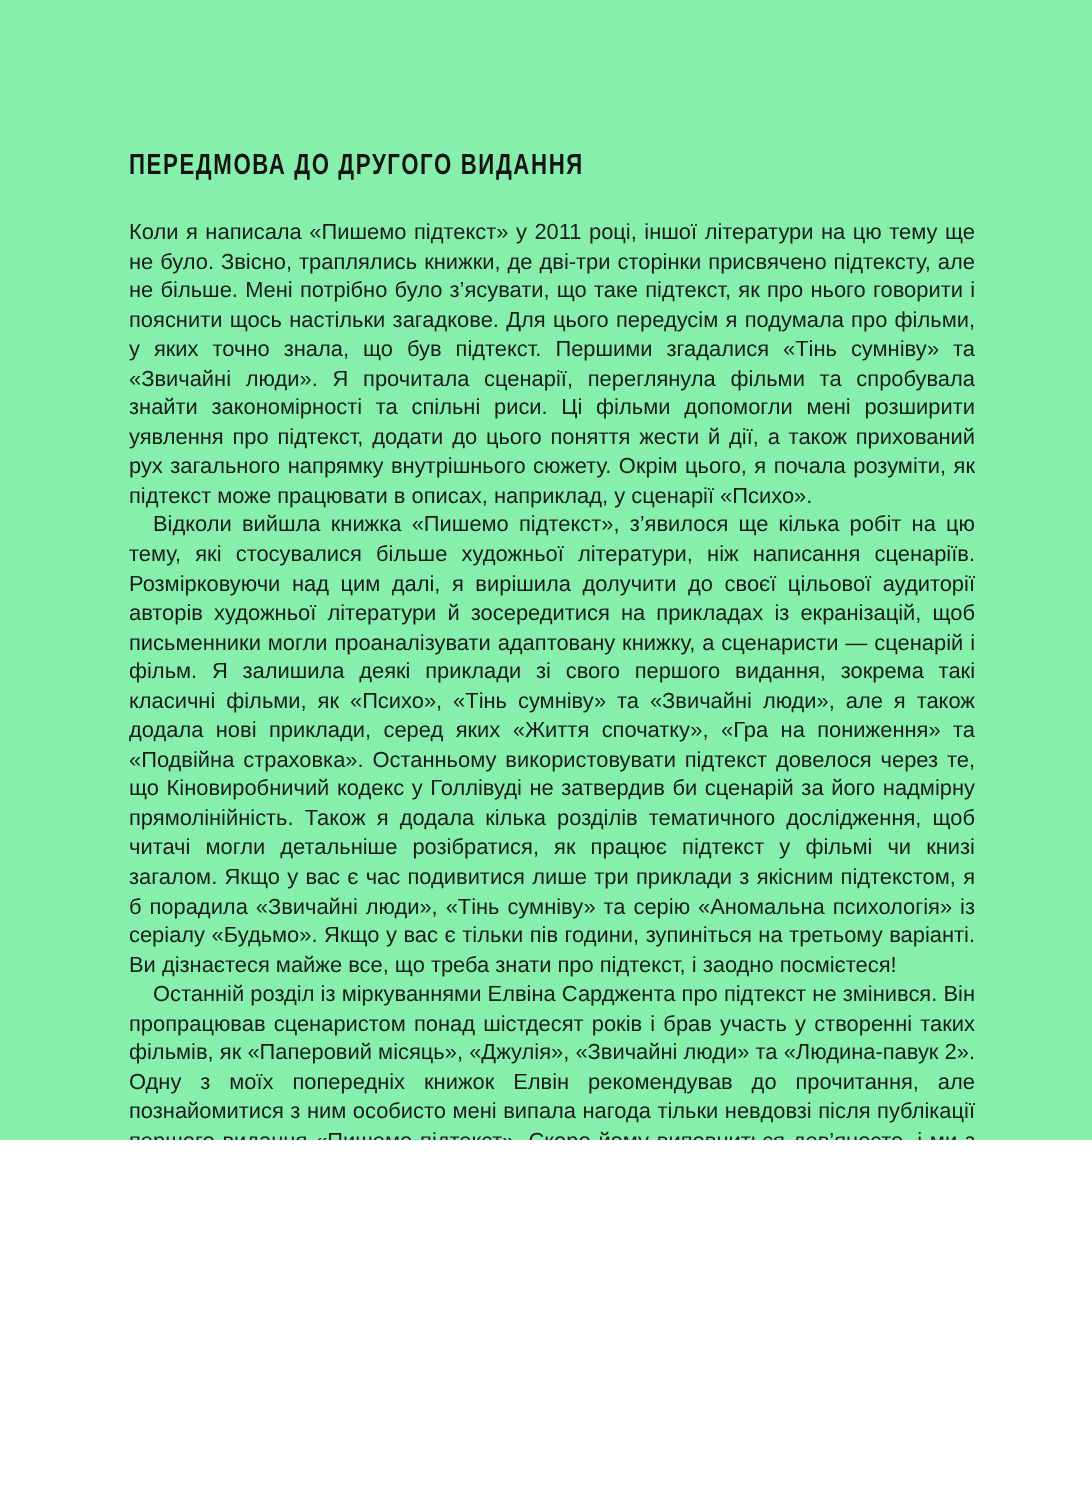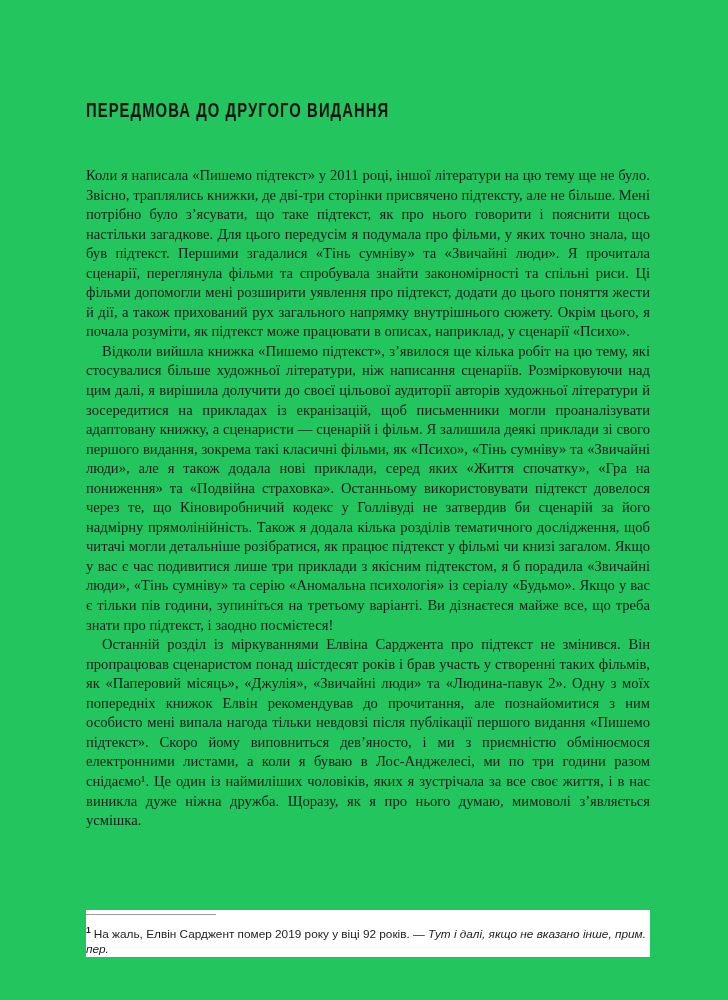--- a/index.html
+++ b/index.html
@@ -3,22 +3,22 @@
 <meta charset="utf-8">
 <style>
   html, body {
     margin: 0;
     padding: 0;
     background: #ffffff;
   }
   .page {
     position: relative;
     width: 728px;
-    height: 1000px;
-    background: #22c55e;
+    height: 760px;
+    background: #86efac;
     overflow: hidden;
     margin: 0 auto;
   }
   .heading {
     position: absolute;
     left: 86px;
     top: 99px;
     margin: 0;
     font-family: "Liberation Sans", sans-serif;
     font-weight: 700;
@@ -27,27 +27,26 @@
     color: #141414;
     white-space: nowrap;
     transform: scaleX(0.76);
     transform-origin: 0 50%;
   }
   .body-text {
     position: absolute;
     left: 86px;
     top: 146px;
     width: 564px;
-    font-family: Liberation Serif, serif;
+    font-family: Liberation Sans, sans-serif;
     font-size: 14.6px;
     line-height: 19.55px;
     text-align: justify;
     color: #1c1c1c;
     hyphens: auto;
-    margin-top: 20px;
     -webkit-hyphens: auto;
   }
   .body-text p {
     margin: 0;
     padding: 0;
   }
   .body-text p + p {
     text-indent: 16px;
   }
   .footnote {

